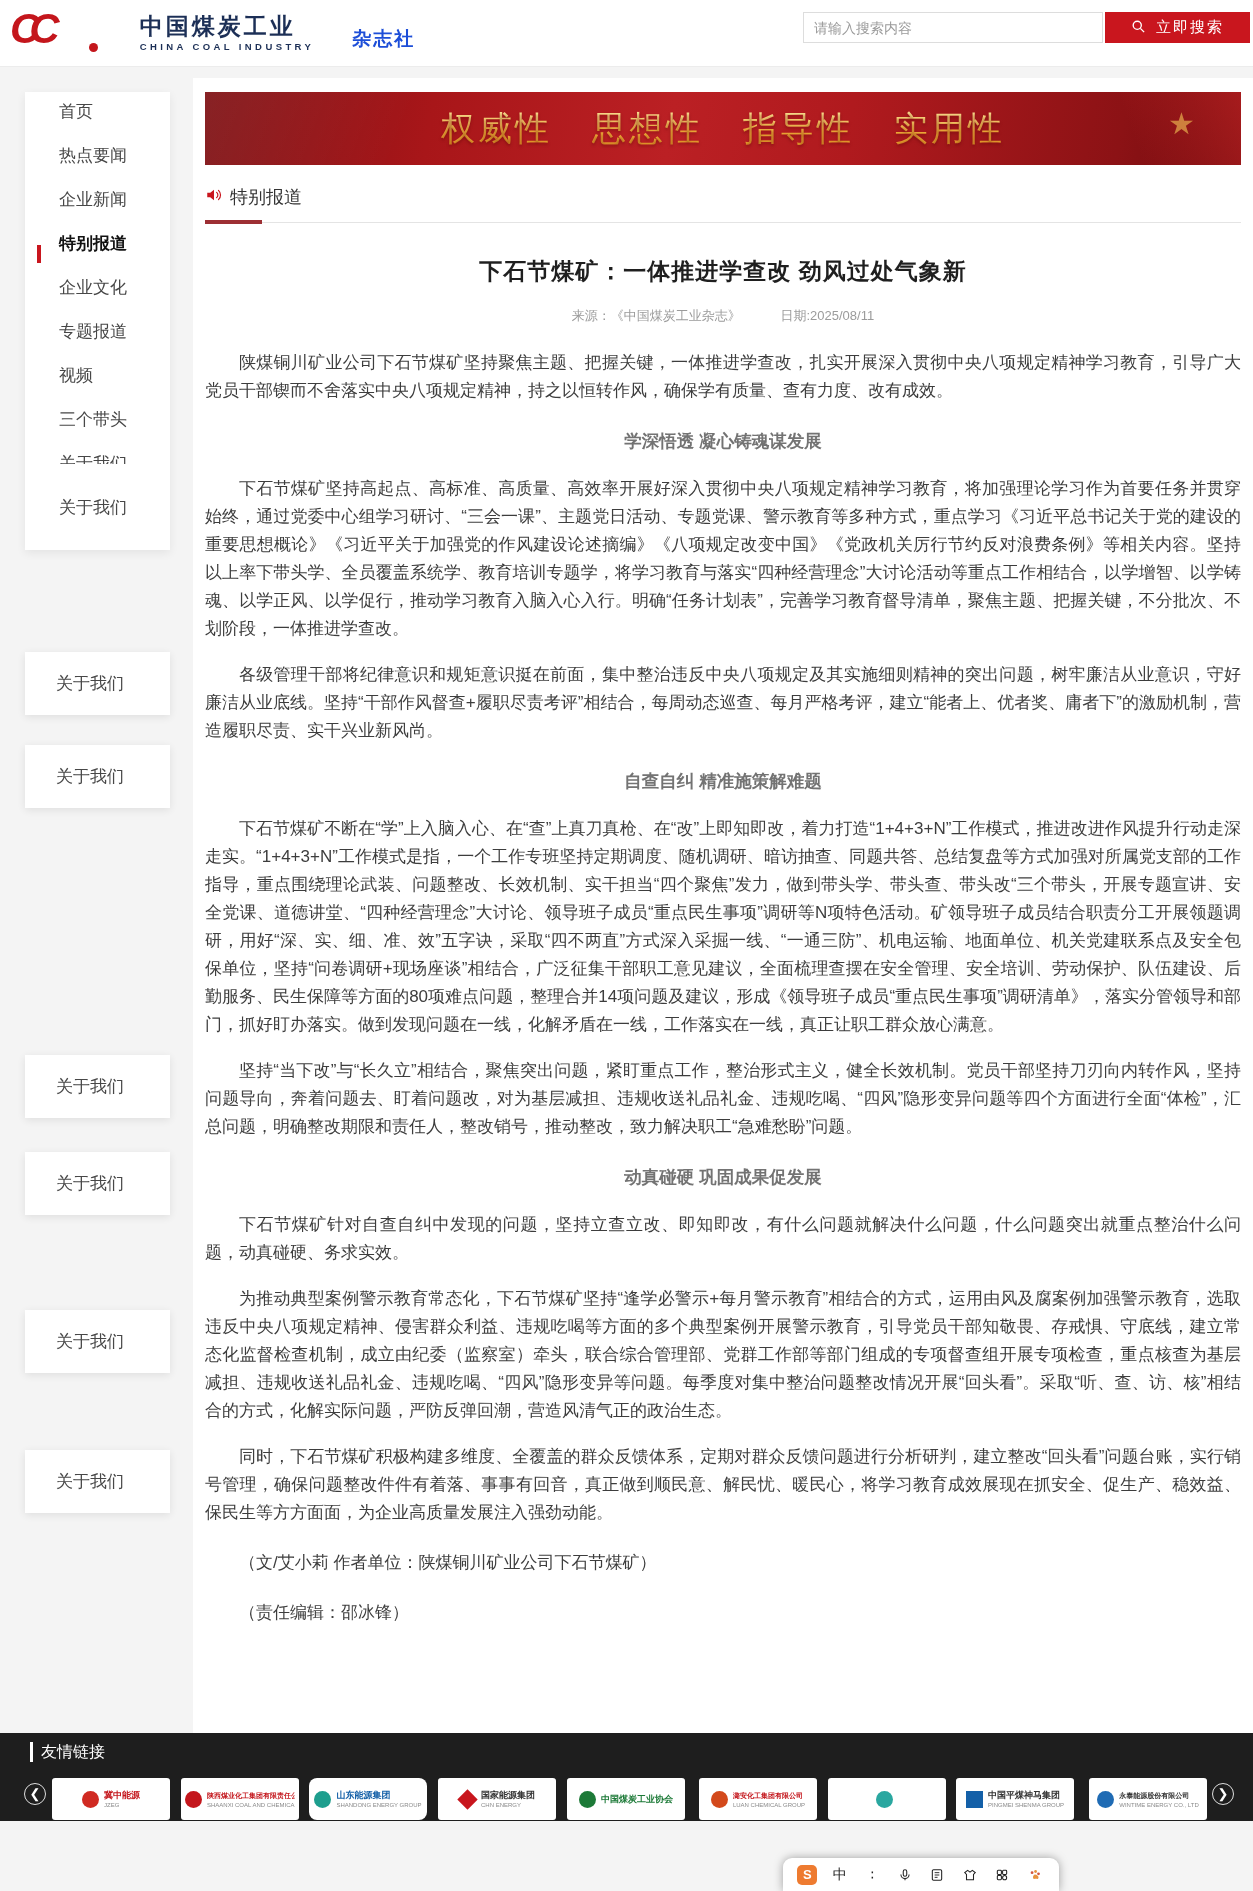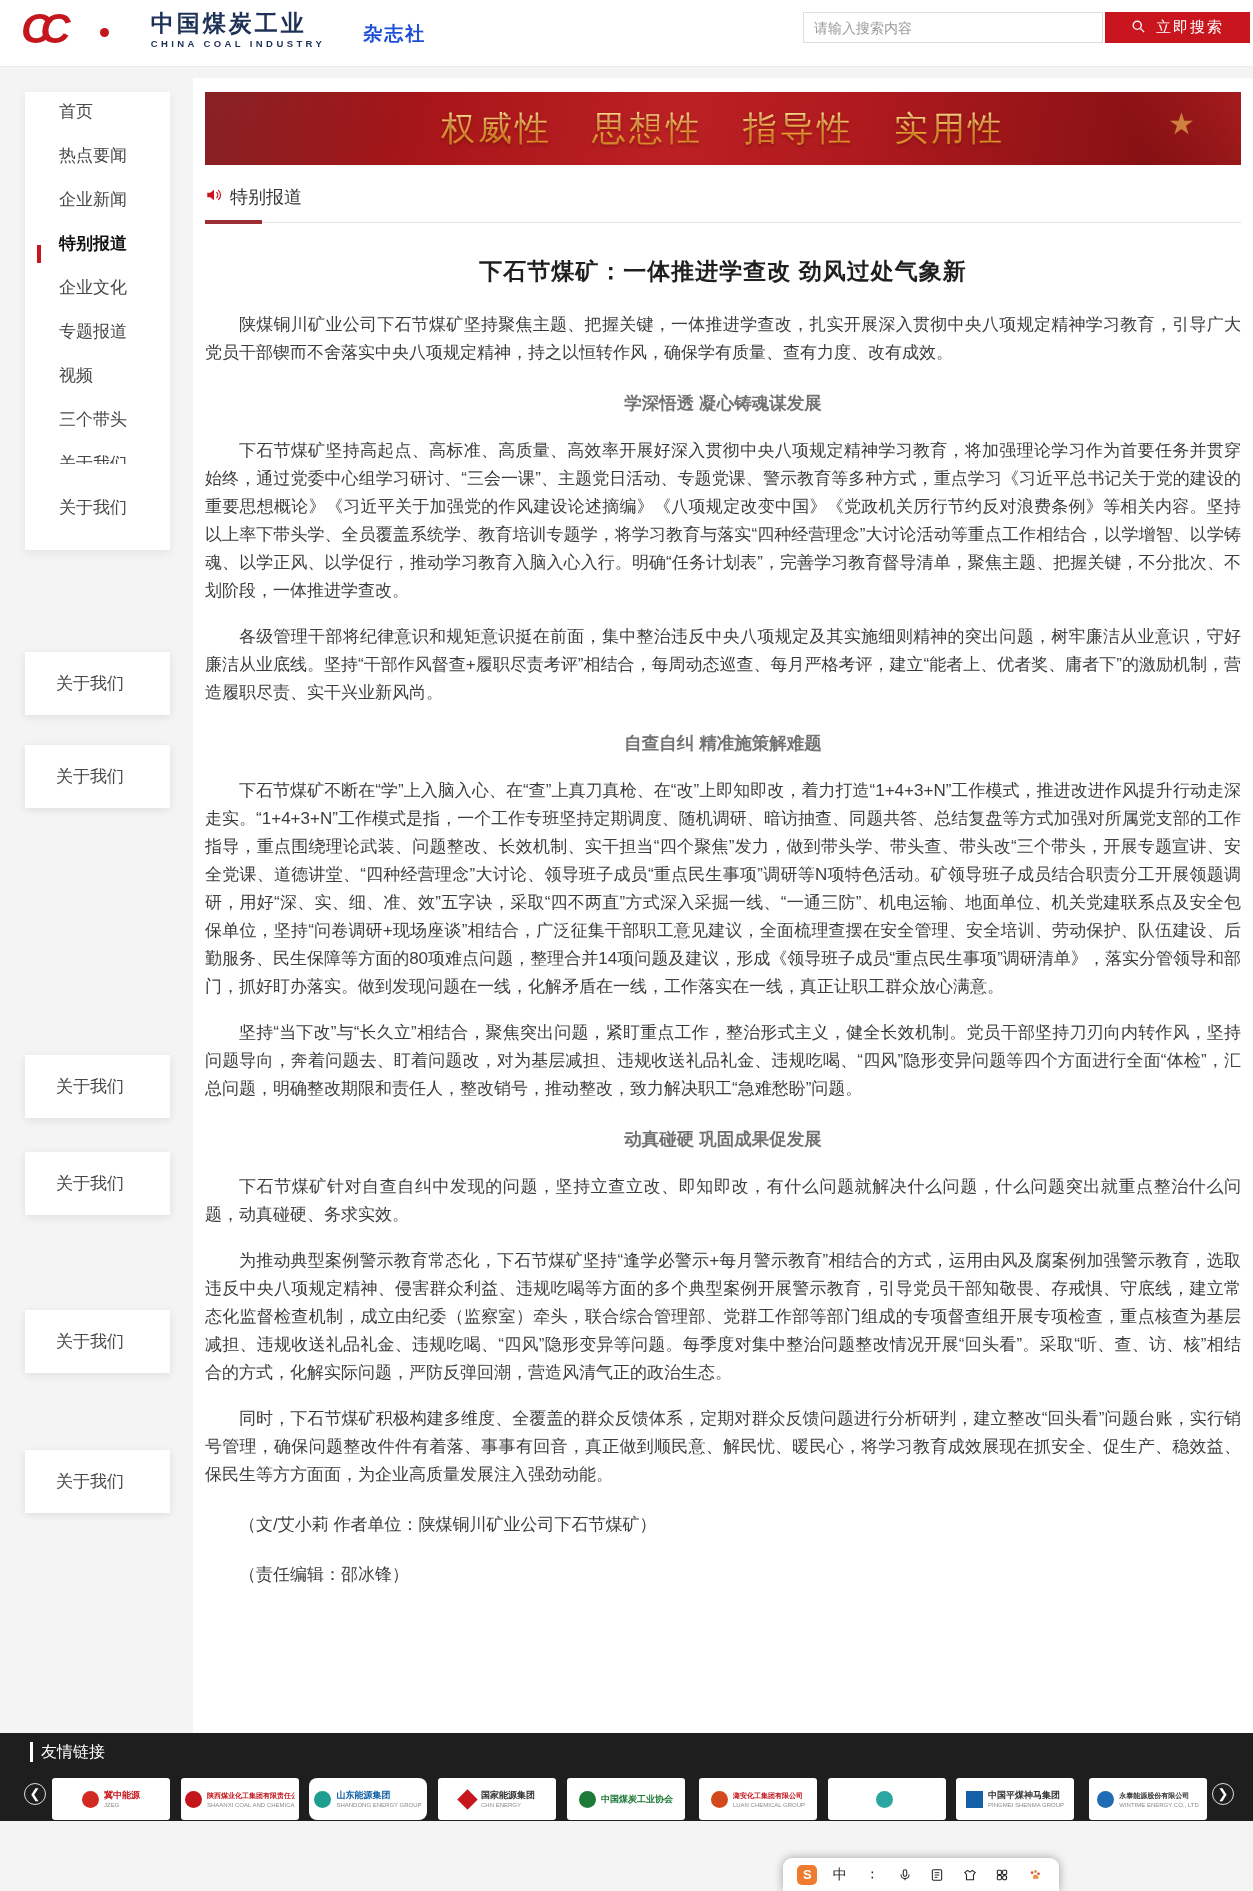--- a/index.html
+++ b/index.html
@@ -1,21 +1,21 @@
 <!DOCTYPE html>
 <html><head>
 <meta charset="utf-8">
 <style>
   html,body{margin:0;padding:0;}
   body{font-family:"Liberation Sans",sans-serif;background:#f4f4f4;}
   .page{position:relative;width:1253px;height:1891px;background:#f4f4f4;overflow:hidden;}
 
   
   .header{position:absolute;top:0;left:0;width:1253px;height:66px;background:#fff;border-bottom:1px solid #ececec;z-index:5;}
-  .logo{position:absolute;left:21px;top:6px;display:flex;align-items:center;gap:32px;}
+  .logo{position:absolute;left:10px;top:6px;display:flex;align-items:flex-end;gap:32px;}
   .logo-cc{font-style:italic;font-weight:900;font-size:42px;line-height:46px;color:#c4161c;letter-spacing:-11px;padding-right:14px;}
   .logo-dot{width:9px;height:9px;border-radius:50%;background:#c4161c;margin:6px 0 0 -6px;}
   .logo-text{margin-left:10px;display:flex;flex-direction:column;}
   .logo-cn{font-size:23px;font-weight:700;color:#1c2f56;letter-spacing:3px;line-height:26px;}
   .logo-en{font-size:9.5px;font-weight:700;color:#1c2f56;letter-spacing:3.4px;margin-top:2px;}
   .logo-suffix{font-family:"Liberation Serif",serif;font-size:19px;font-weight:700;color:#1d4ed8;margin:10px 0 0 6px;letter-spacing:2px;}
   .search-input{position:absolute;left:803px;top:12px;width:278px;height:29px;border:1px solid #ddd;background:#fff;padding:0 10px;font-size:14px;color:#333;outline:none;}
   .search-input::placeholder{color:#9b9b9b;}
   .search-btn{position:absolute;left:1105px;top:12px;width:145px;height:31px;background:#c9161e;color:#fff;border:none;font-size:15px;letter-spacing:2px;display:flex;align-items:center;justify-content:center;gap:10px;cursor:pointer;}
 
@@ -154,20 +154,24 @@
           </svg>
       </span>
       <span class="section-title">特别报道</span>
     </div>
     <div class="divider">
       <span class="divider-red"></span>
       <span class="divider-line"></span>
     </div>
 
     <div class="article-title">下石节煤矿：一体推进学查改 劲风过处气象新</div>
+    <div class="article-meta">
+      <span>来源：《中国煤炭工业杂志》</span>
+      <span>日期:2025/08/11</span>
+    </div>
 
     <div class="article-body" id="article-body">
         <p class="para">陕煤铜川矿业公司下石节煤矿坚持聚焦主题、把握关键，一体推进学查改，扎实开展深入贯彻中央八项规定精神学习教育，引导广大党员干部锲而不舍落实中央八项规定精神，持之以恒转作风，确保学有质量、查有力度、改有成效。</p>
         <h3 class="section-heading">学深悟透 凝心铸魂谋发展</h3>
         <p class="para">下石节煤矿坚持高起点、高标准、高质量、高效率开展好深入贯彻中央八项规定精神学习教育，将加强理论学习作为首要任务并贯穿始终，通过党委中心组学习研讨、“三会一课”、主题党日活动、专题党课、警示教育等多种方式，重点学习《习近平总书记关于党的建设的重要思想概论》《习近平关于加强党的作风建设论述摘编》《八项规定改变中国》《党政机关厉行节约反对浪费条例》等相关内容。坚持以上率下带头学、全员覆盖系统学、教育培训专题学，将学习教育与落实“四种经营理念”大讨论活动等重点工作相结合，以学增智、以学铸魂、以学正风、以学促行，推动学习教育入脑入心入行。明确“任务计划表”，完善学习教育督导清单，聚焦主题、把握关键，不分批次、不划阶段，一体推进学查改。</p>
         <p class="para">各级管理干部将纪律意识和规矩意识挺在前面，集中整治违反中央八项规定及其实施细则精神的突出问题，树牢廉洁从业意识，守好廉洁从业底线。坚持“干部作风督查+履职尽责考评”相结合，每周动态巡查、每月严格考评，建立“能者上、优者奖、庸者下”的激励机制，营造履职尽责、实干兴业新风尚。</p>
         <h3 class="section-heading">自查自纠 精准施策解难题</h3>
         <p class="para">下石节煤矿不断在“学”上入脑入心、在“查”上真刀真枪、在“改”上即知即改，着力打造“1+4+3+N”工作模式，推进改进作风提升行动走深走实。“1+4+3+N”工作模式是指，一个工作专班坚持定期调度、随机调研、暗访抽查、同题共答、总结复盘等方式加强对所属党支部的工作指导，重点围绕理论武装、问题整改、长效机制、实干担当“四个聚焦”发力，做到带头学、带头查、带头改“三个带头，开展专题宣讲、安全党课、道德讲堂、“四种经营理念”大讨论、领导班子成员“重点民生事项”调研等N项特色活动。矿领导班子成员结合职责分工开展领题调研，用好“深、实、细、准、效”五字诀，采取“四不两直”方式深入采掘一线、“一通三防”、机电运输、地面单位、机关党建联系点及安全包保单位，坚持“问卷调研+现场座谈”相结合，广泛征集干部职工意见建议，全面梳理查摆在安全管理、安全培训、劳动保护、队伍建设、后勤服务、民生保障等方面的80项难点问题，整理合并14项问题及建议，形成《领导班子成员“重点民生事项”调研清单》，落实分管领导和部门，抓好盯办落实。做到发现问题在一线，化解矛盾在一线，工作落实在一线，真正让职工群众放心满意。</p>
         <p class="para">坚持“当下改”与“长久立”相结合，聚焦突出问题，紧盯重点工作，整治形式主义，健全长效机制。党员干部坚持刀刃向内转作风，坚持问题导向，奔着问题去、盯着问题改，对为基层减担、违规收送礼品礼金、违规吃喝、“四风”隐形变异问题等四个方面进行全面“体检”，汇总问题，明确整改期限和责任人，整改销号，推动整改，致力解决职工“急难愁盼”问题。</p>
         <h3 class="section-heading">动真碰硬 巩固成果促发展</h3>

